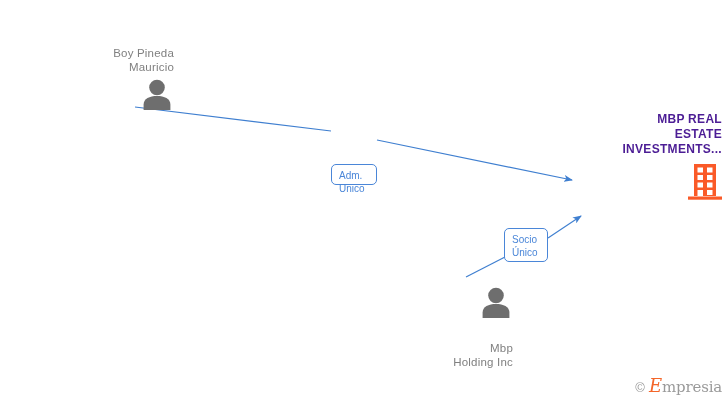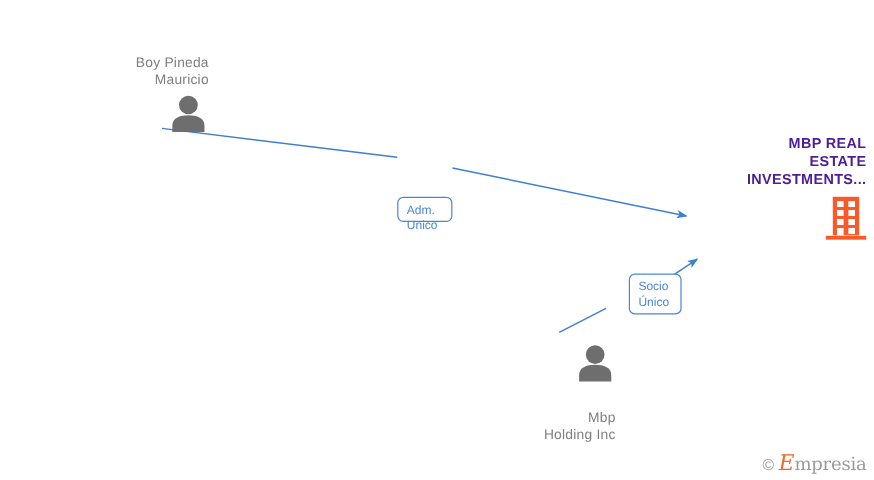--- a/index.html
+++ b/index.html
@@ -163,21 +163,21 @@
         <rect x="19" y="27" width="5.5" height="5" fill="#ffffff"></rect>
 
         <rect x="0" y="33.5" width="34" height="3.2" fill="#fa5a28"></rect>
       </svg>
     </span>
   </div>
 
   <div class="rel-box" style="left:331px; top:119px; width:46px; height:21px;margin-top:45px;">Adm.
 Unico</div>
 
-  <div class="rel-box" style="left:504px; top:228px; width:44px; height:34px;margin-left:20px;">Socio
+  <div class="rel-box" style="left:504px; top:228px; width:44px; height:34px;">Socio
 Único</div>
 
   <div id="watermark">
     <span class="copy">©</span>
     <span>
       <span class="brand-e">E</span><span class="brand-rest">mpresia</span>
     </span>
   </div>
 
 </div>

